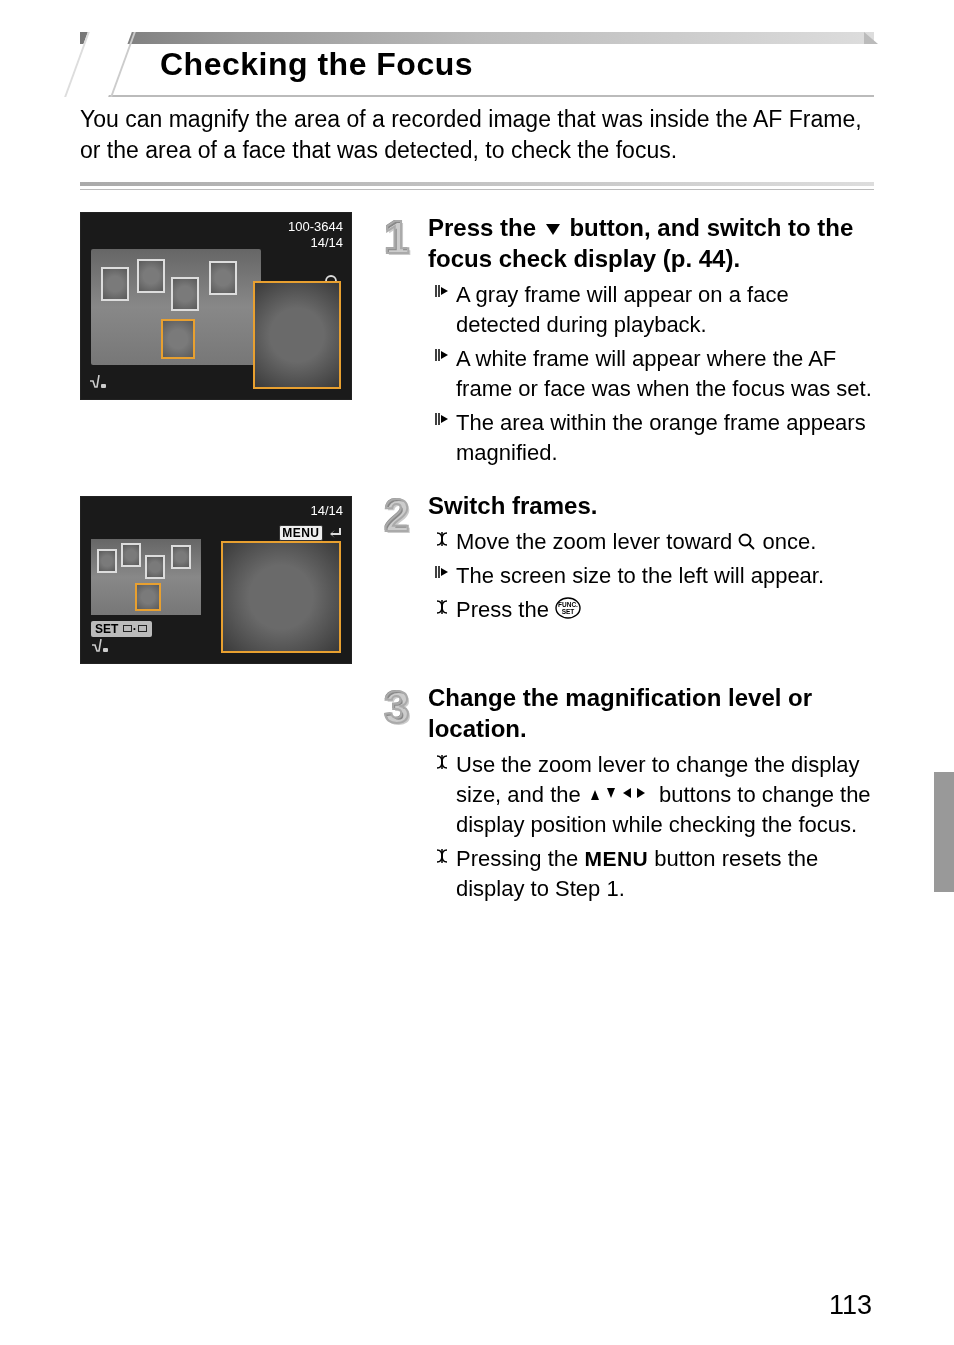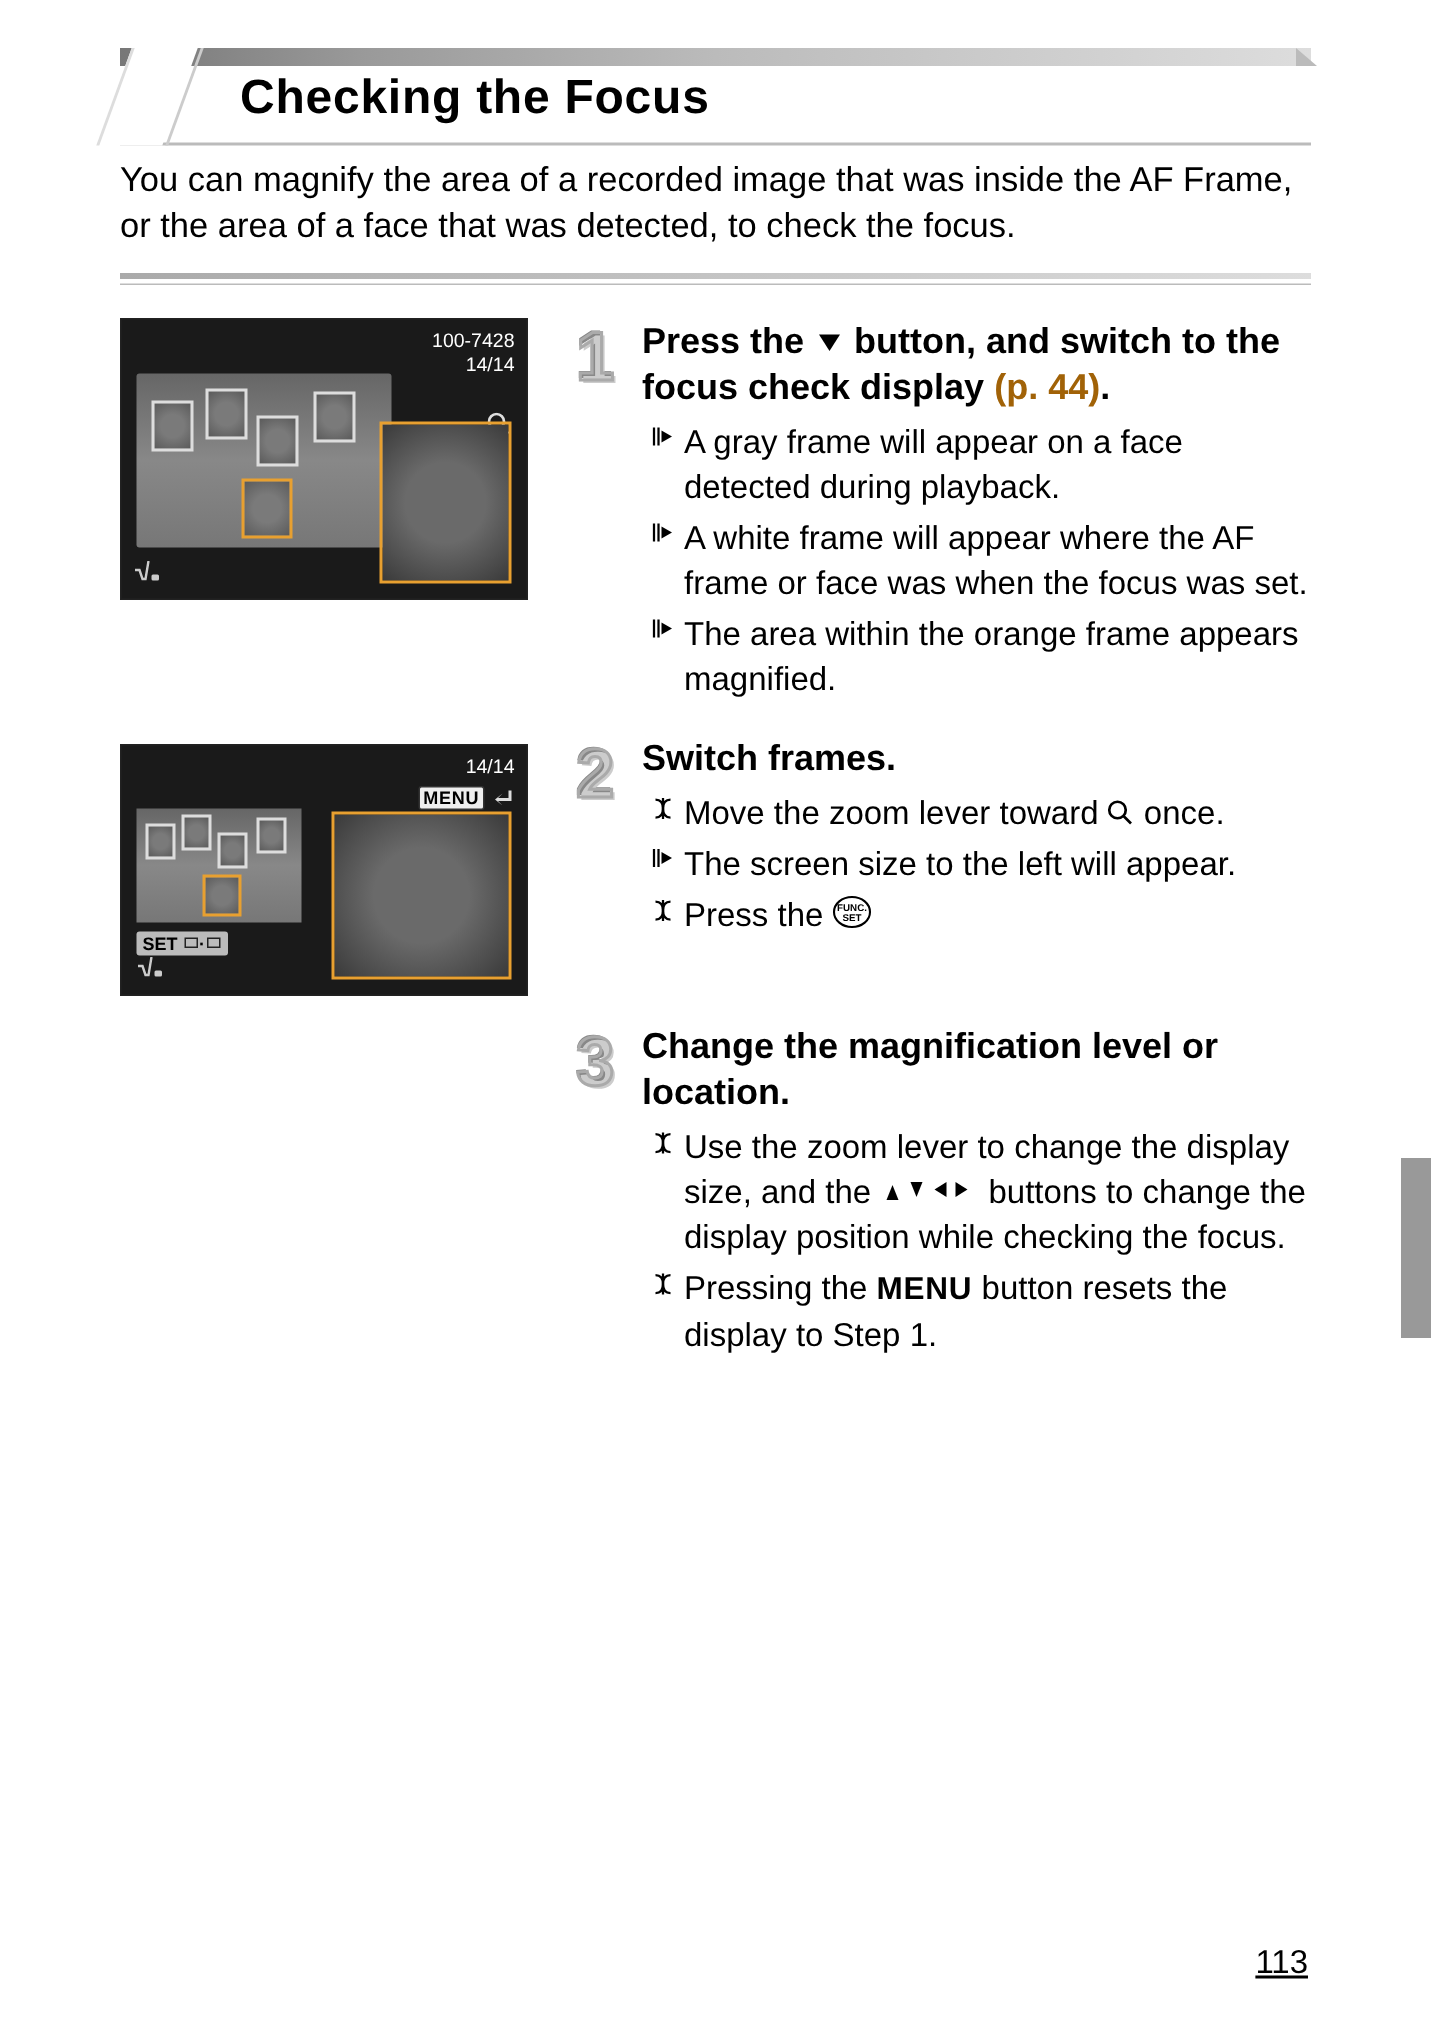--- a/index.html
+++ b/index.html
@@ -136,38 +136,37 @@
       font-family: Arial, sans-serif;
     }
     .step-head {
       font-weight: 900;
       font-size: 24px;
       line-height: 1.3;
       position: relative;
       margin-left: 40px;
       margin-bottom: 6px;
     }
-    .step-head .pref { color: #a16207; }
+    .step-head .pref { color: #000000; }
     .step-body {
       margin-left: 40px;
       font-size: 22px;
       line-height: 1.36;
     }
     .bullet, .bulletop {
       display: flex; margin-bottom: 4px;
     }
     .bullet .mark, .bulletop .mark {
       flex: none; width: 28px; display:flex; justify-content:center; padding-top:3px;
     }
     .bullet .txt, .bulletop .txt { flex: 1; }
     .spacer { height: 18px; }
     .page-num {
       position: absolute; right: 82px; bottom: 56px;
-      font-size: 22px;
-      text-decoration: underline;
+      font-size: 27px;
     }
     .side-tabs {
       position: absolute; right: 0; top: 740px; width: 20px;
     }
     .side-tab { height: 120px; width: 20px; margin-bottom: 2px; }
     .side-tab.active { background: #999; }
     svg { display: inline-block; vertical-align: -2px; }
     .menu-badge{
       display:inline-block; background:#eee; color:#000;
       border:1px solid #333; padding:0 2px; font-size:12px;
@@ -193,21 +192,21 @@
     <div class="hr-top"></div>
       <div class="hr-bot"></div>
   </div>
 
   <div class="content">
 
     <div class="row">
       <div class="leftcol">
         <div class="screenshot">
           <div class="topright">
-            <div>100-7428</div>
+            <div>100-3644</div>
             <div>14/14</div>
           </div>
           <span class="magni">
             <svg width="16" height="16" viewBox="0 0 16 16">
                 <circle cx="6" cy="6" r="5" fill="none" stroke="#ddd" stroke-width="1.8"></circle>
                 <line x1="10" y1="10" x2="14" y2="14" stroke="#ddd" stroke-width="1.8"></line>
               </svg>
           </span>
           <div class="shot-photo">
             <div class="face-box" style="left:10px; top:18px; width:28px; height:34px;"></div>

